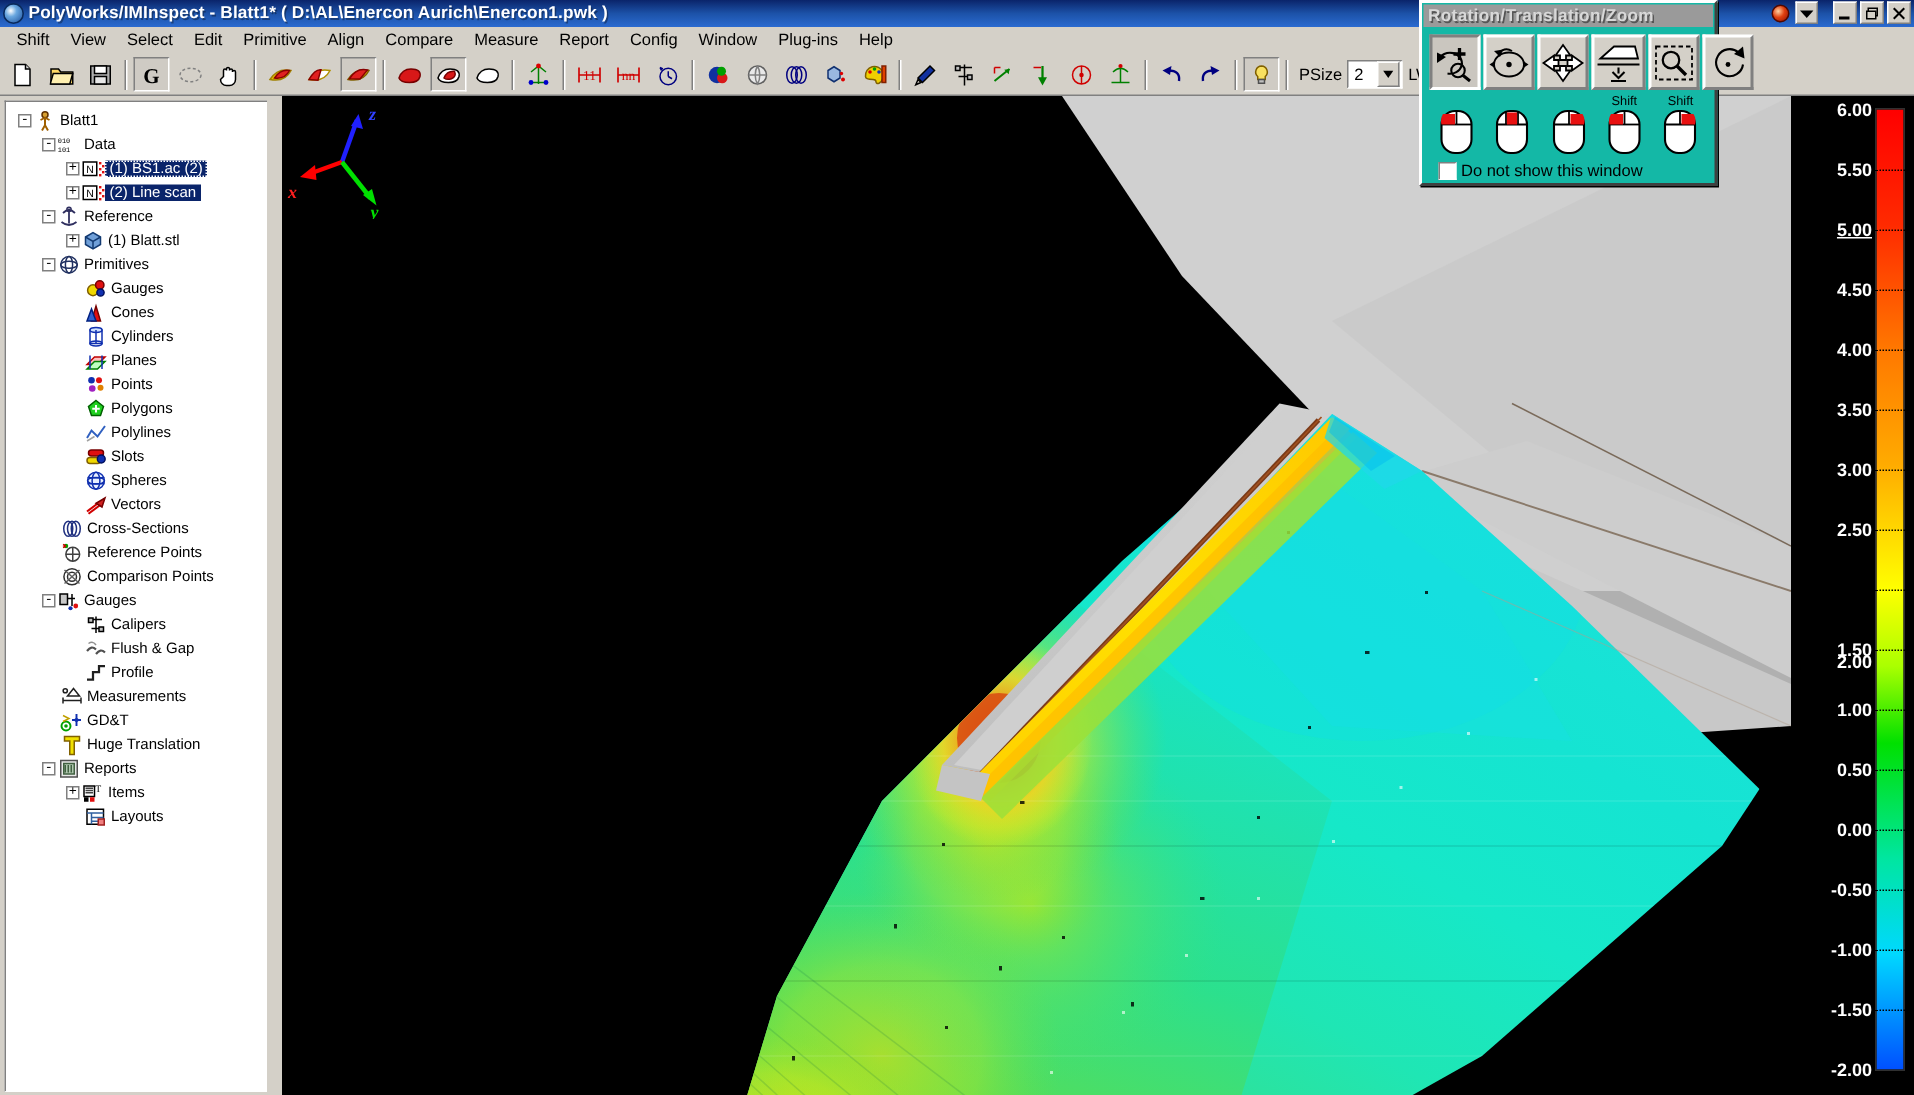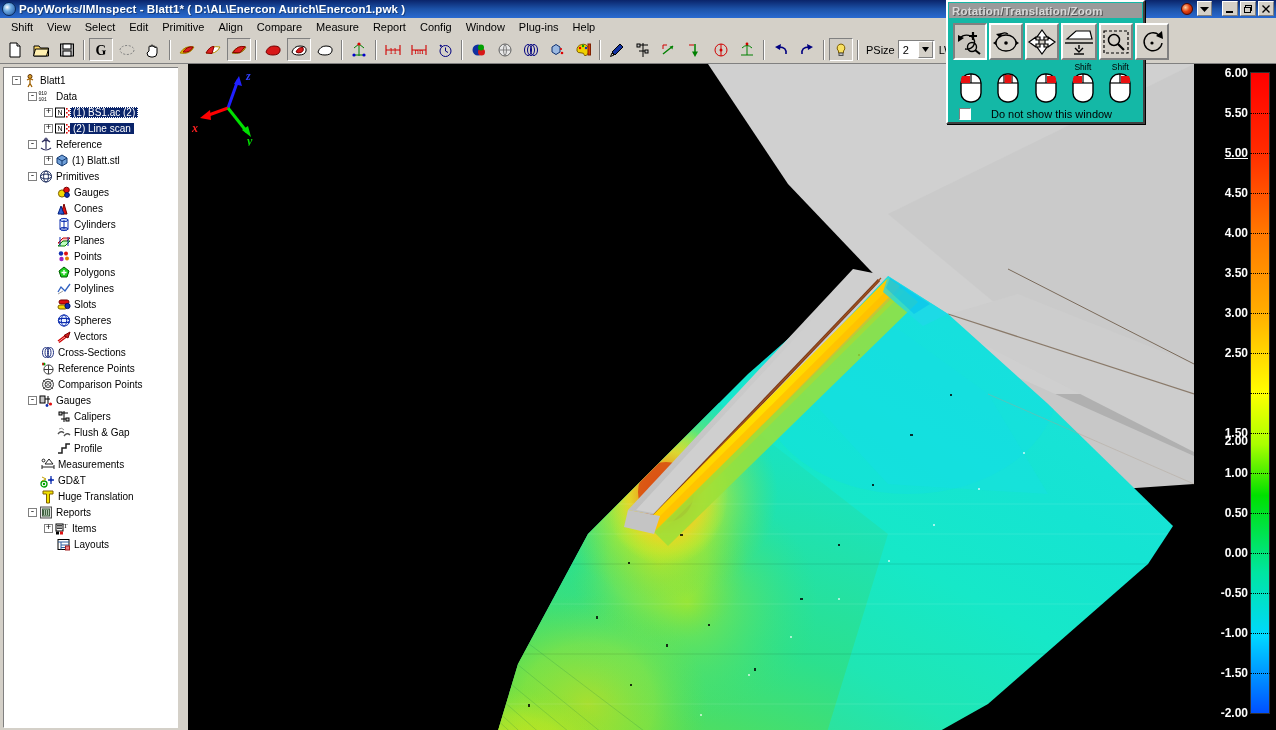--- a/index.html
+++ b/index.html
@@ -166,21 +166,21 @@
   .dlg-mice { display: flex; gap: 2px; margin-top: 2px; }
   .mcell { width: 39px; display: flex; flex-direction: column; align-items: center; }
   .mshift { font-size: 8.5px; color: #000; height: 10px; line-height: 10px; }
   .mshift.blank { visibility: hidden; }
   .dlg-check { display: flex; align-items: center; margin: 4px 0 0 6px; }
   .cbox {
     width: 12px; height: 12px; background: #fff;
     border: 1px solid; border-color: #808080 #fff #fff #808080;
     flex: 0 0 auto;
   }
-  .dlg-check span { font-size: 11px; color: #000; margin-left: 20px; }
+  .dlg-check span { font-size: 11px; color: #000; margin-left: 3px; }
 </style>
 </head>
 <body>
 
 <div id="app">
 
   <div class="titlebar">
     <div class="title-ico"></div>
     <div class="title-text">PolyWorks/IMInspect - Blatt1* ( D:\AL\Enercon Aurich\Enercon1.pwk )</div>
     <div class="title-btns">

